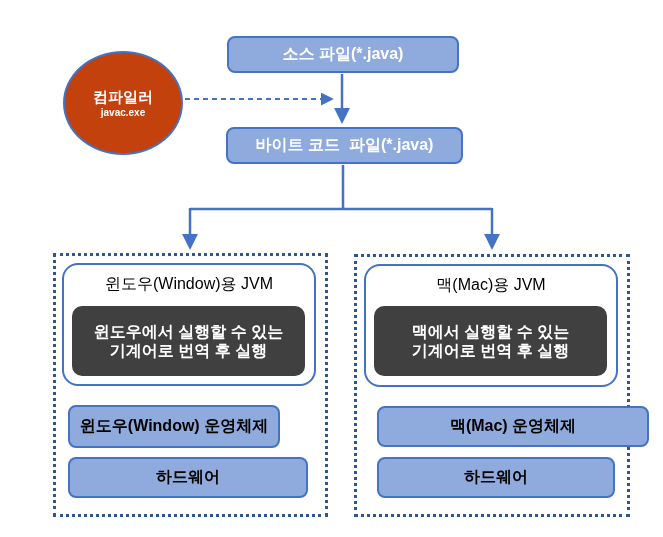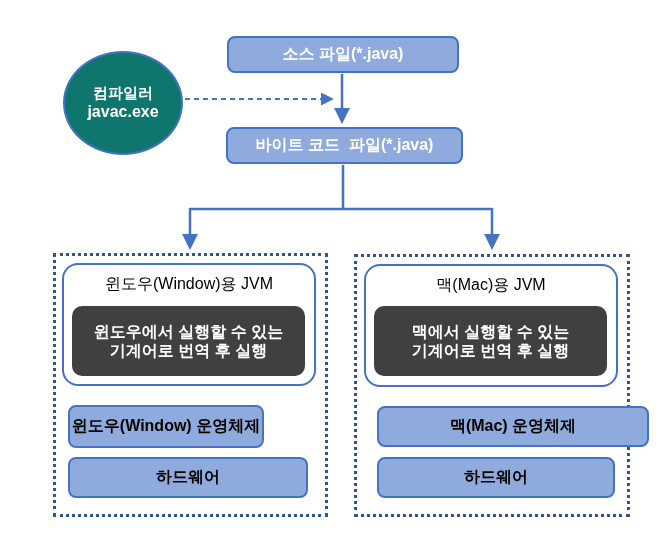--- a/index.html
+++ b/index.html
@@ -30,26 +30,26 @@
     font-weight:normal; font-size:16px; color:#000;
   }
   .green-note {
     position:absolute; box-sizing:border-box;
     background:#404040; border-radius:10px; z-index:3;
     display:flex; flex-direction:column; align-items:center; justify-content:center;
     color:#ffffff; font-weight:bold; font-size:16px; line-height:1.2; text-align:center;
   }
   .circle {
     position:absolute; box-sizing:border-box;
-    background:#0f766e; border:2px solid #4472C4; border-radius:50%;
+    background:#c2410c; border:2px solid #4472C4; border-radius:50%;
     display:flex; flex-direction:column; align-items:center; justify-content:center;
     color:#ffffff; font-weight:bold; text-align:center; line-height:1.3; z-index:5;
   }
   .circle .l1 { font-size:15px; }
-  .circle .l2 { font-size:16px; }
+  .circle .l2 { font-size:10px; }
   svg.arrows { position:absolute; left:0; top:0; z-index:4; pointer-events:none; }
 </style>
 </head>
 <body>
 
 <div class="canvas">
 
   <div class="rbox white-text" style="left:227px; top:36px; width:232px; height:37px;">
     <span class="lbl">소스 파일(*.java)</span>
   </div>
@@ -75,21 +75,21 @@
   </div>
 
   <div class="jvm-white" style="left:364px; top:264px; width:254px; height:123px;">
     <div class="jvm-title">맥(Mac)용 JVM</div>
   </div>
   <div class="green-note" style="left:374px; top:306px; width:233px; height:70px;">
     <div>맥에서 실행할 수 있는</div>
     <div>기계어로 번역 후 실행</div>
   </div>
 
-  <div class="rbox black-text" style="left:68px; top:405px; width:196px; height:43px;">
+  <div class="rbox black-text" style="left:68px; top:405px; width:212px; height:43px;">
     <span class="lbl">윈도우(Window) 운영체제</span>
   </div>
   <div class="rbox black-text" style="left:68px; top:457px; width:240px; height:41px;">
     <span class="lbl">하드웨어</span>
   </div>
   <div class="rbox black-text" style="left:377px; top:406px; width:272px; height:41px;">
     <span class="lbl">맥(Mac) 운영체제</span>
   </div>
   <div class="rbox black-text" style="left:377px; top:457px; width:238px; height:41px;">
     <span class="lbl">하드웨어</span>

